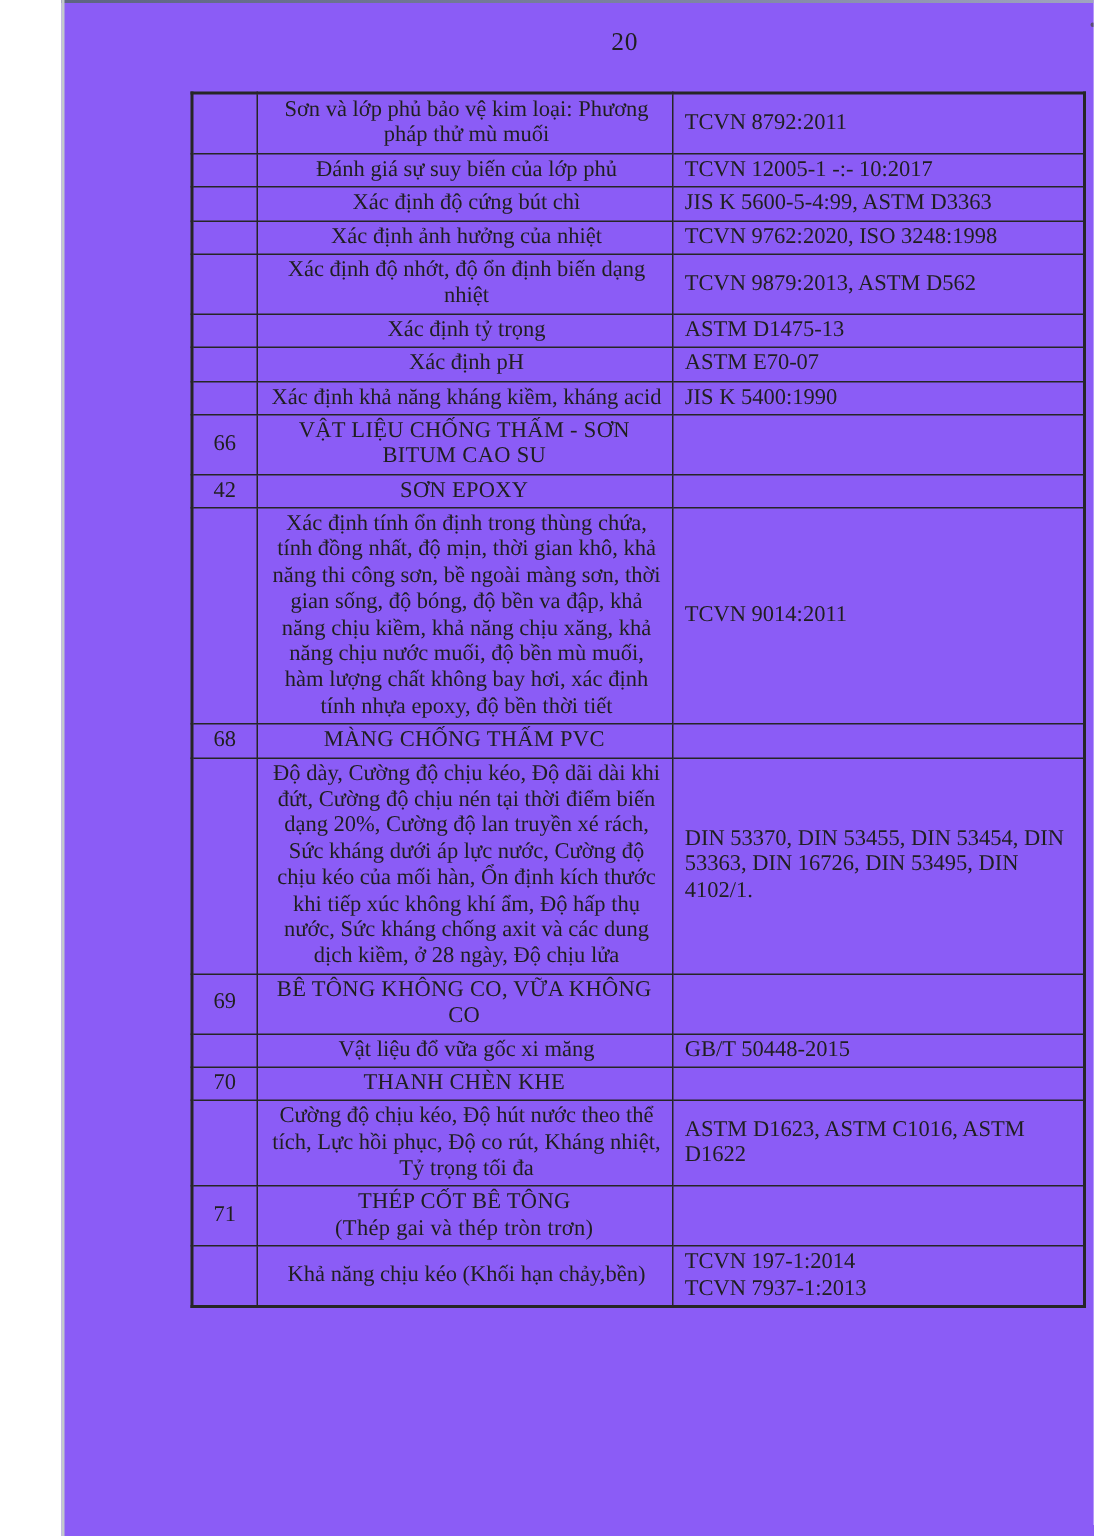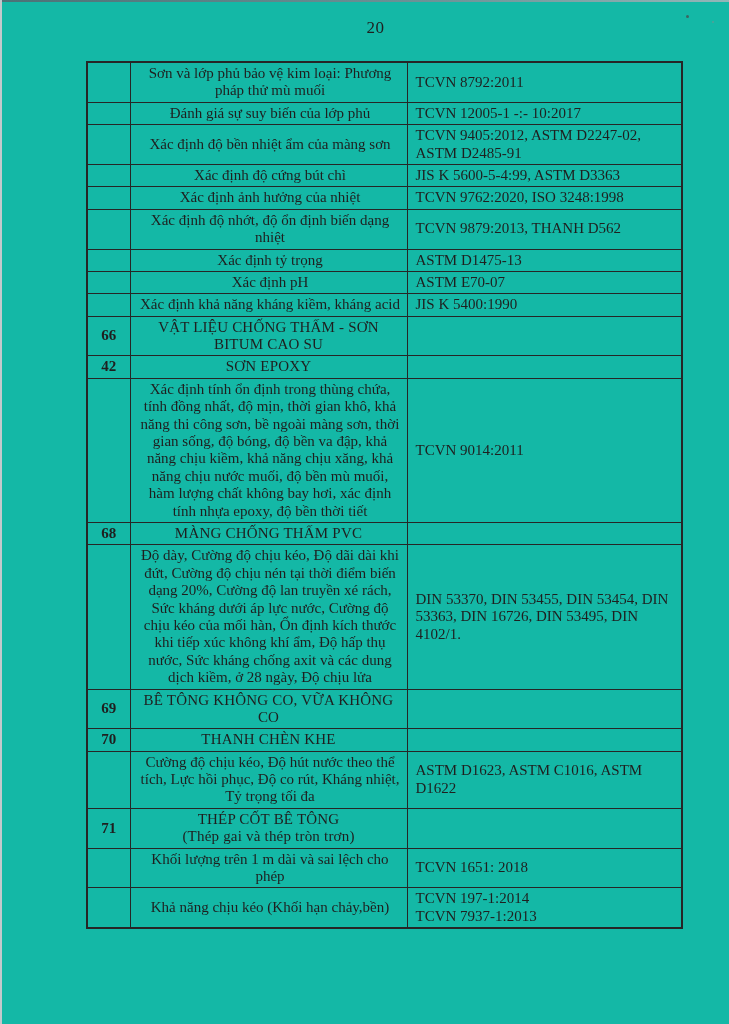--- a/index.html
+++ b/index.html
@@ -11,21 +11,22 @@
     height: 1024px;
     background: #ffffff;
     font-family: "Liberation Serif", "DejaVu Serif", serif;
     color: #1f1f1f;
     position: relative;
     overflow: hidden;
   }
   .scan-page {
     position: absolute;
     inset: 0;
-    background: #14b8a6;
+    background: #8b5cf6;
+    margin-left: 41px;
   }
   
   .scan-edge-top {
     position: absolute;
     top: 0; left: 0;
     width: 729px; height: 2px;
     background: linear-gradient(to right, #55656e, #7d8d95 60%, #a9b6bb);
     opacity: 0.85;
   }
   .scan-edge-left {
@@ -76,21 +77,21 @@
   .std-table td {
     border: 1.4px solid #262626;
     vertical-align: middle;
     line-height: 1.16;
     padding: 2px 4px;
     white-space: pre-line;
     overflow: hidden;
   }
   .std-table td.col-no {
     text-align: center;
-    font-weight: bold;
+    font-weight: normal;
     padding: 2px 1px;
   }
   .std-table td.col-desc {
     text-align: center;
     padding: 2px 4px 2px 7px;
   }
   .std-table td.col-std {
     text-align: left;
     padding: 2px 8px;
   }
@@ -123,37 +124,32 @@
           <td class="col-desc">Sơn và lớp phủ bảo vệ kim loại: Phương pháp thử mù muối</td>
           <td class="col-std">TCVN 8792:2011</td>
         </tr>
         <tr>
           <td class="col-no"></td>
           <td class="col-desc">Đánh giá sự suy biến của lớp phủ</td>
           <td class="col-std">TCVN 12005-1 -:- 10:2017</td>
         </tr>
         <tr>
           <td class="col-no"></td>
-          <td class="col-desc">Xác định độ bền nhiệt ẩm của màng sơn</td>
-          <td class="col-std">TCVN 9405:2012, ASTM D2247-02, ASTM D2485-91</td>
-        </tr>
-        <tr>
-          <td class="col-no"></td>
           <td class="col-desc">Xác định độ cứng bút chì</td>
           <td class="col-std">JIS K 5600-5-4:99, ASTM D3363</td>
         </tr>
         <tr>
           <td class="col-no"></td>
           <td class="col-desc">Xác định ảnh hưởng của nhiệt</td>
           <td class="col-std">TCVN 9762:2020, ISO 3248:1998</td>
         </tr>
         <tr>
           <td class="col-no"></td>
           <td class="col-desc">Xác định độ nhớt, độ ổn định biến dạng nhiệt</td>
-          <td class="col-std">TCVN 9879:2013, THANH D562</td>
+          <td class="col-std">TCVN 9879:2013, ASTM D562</td>
         </tr>
         <tr>
           <td class="col-no"></td>
           <td class="col-desc">Xác định tỷ trọng</td>
           <td class="col-std">ASTM D1475-13</td>
         </tr>
         <tr>
           <td class="col-no"></td>
           <td class="col-desc">Xác định pH</td>
           <td class="col-std">ASTM E70-07</td>
@@ -185,43 +181,43 @@
         </tr>
         <tr>
           <td class="col-no"></td>
           <td class="col-desc">Độ dày, Cường độ chịu kéo, Độ dãi dài khi đứt, Cường độ chịu nén tại thời điểm biến dạng 20%, Cường độ lan truyền xé rách, Sức kháng dưới áp lực nước, Cường độ chịu kéo của mối hàn, Ổn định kích thước khi tiếp xúc không khí ẩm, Độ hấp thụ nước, Sức kháng chống axit và các dung dịch kiềm, ở 28 ngày, Độ chịu lửa</td>
           <td class="col-std">DIN 53370, DIN 53455, DIN 53454, DIN 53363, DIN 16726, DIN 53495, DIN 4102/1.</td>
         </tr>
         <tr class="section">
           <td class="col-no">69</td>
           <td class="col-desc">BÊ TÔNG KHÔNG CO, VỮA KHÔNG CO</td>
           <td class="col-std"></td>
+        </tr>
+        <tr>
+          <td class="col-no"></td>
+          <td class="col-desc">Vật liệu đổ vữa gốc xi măng</td>
+          <td class="col-std">GB/T 50448-2015</td>
         </tr>
         <tr class="section">
           <td class="col-no">70</td>
           <td class="col-desc">THANH CHÈN KHE</td>
           <td class="col-std"></td>
         </tr>
         <tr>
           <td class="col-no"></td>
           <td class="col-desc">Cường độ chịu kéo, Độ hút nước theo thể tích, Lực hồi phục, Độ co rút, Kháng nhiệt, Tỷ trọng tối đa</td>
           <td class="col-std">ASTM D1623, ASTM C1016, ASTM D1622</td>
         </tr>
         <tr class="section">
           <td class="col-no">71</td>
           <td class="col-desc">THÉP CỐT BÊ TÔNG
 (Thép gai và thép tròn trơn)</td>
           <td class="col-std"></td>
         </tr>
         <tr>
           <td class="col-no"></td>
-          <td class="col-desc">Khối lượng trên 1 m dài và sai lệch cho phép</td>
-          <td class="col-std">TCVN 1651: 2018</td>
-        </tr>
-        <tr>
-          <td class="col-no"></td>
           <td class="col-desc">Khả năng chịu kéo (Khối hạn chảy,bền)</td>
           <td class="col-std">TCVN 197-1:2014
 TCVN 7937-1:2013</td>
         </tr>
       </tbody>
   </table>
 </div>
 
 </body></html>

